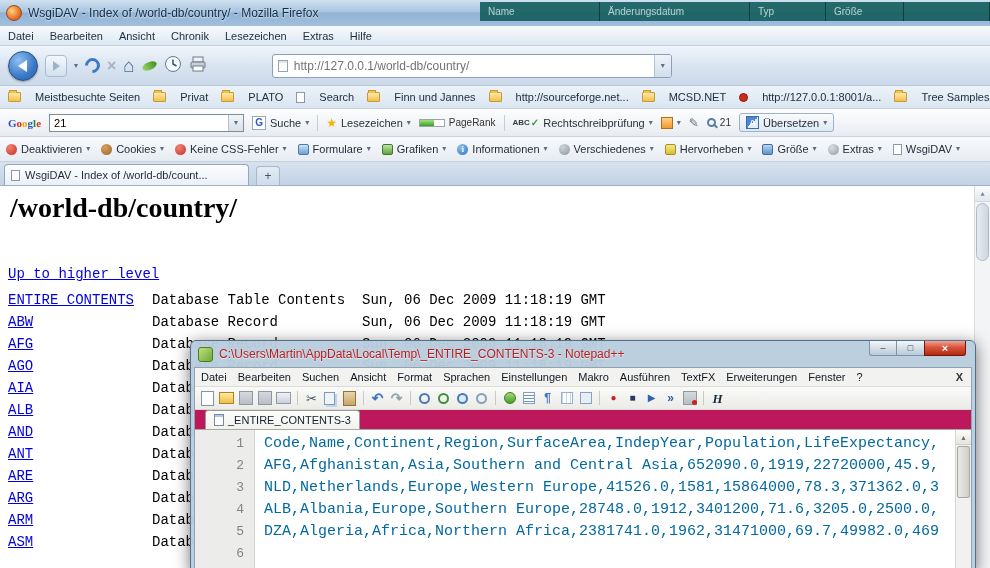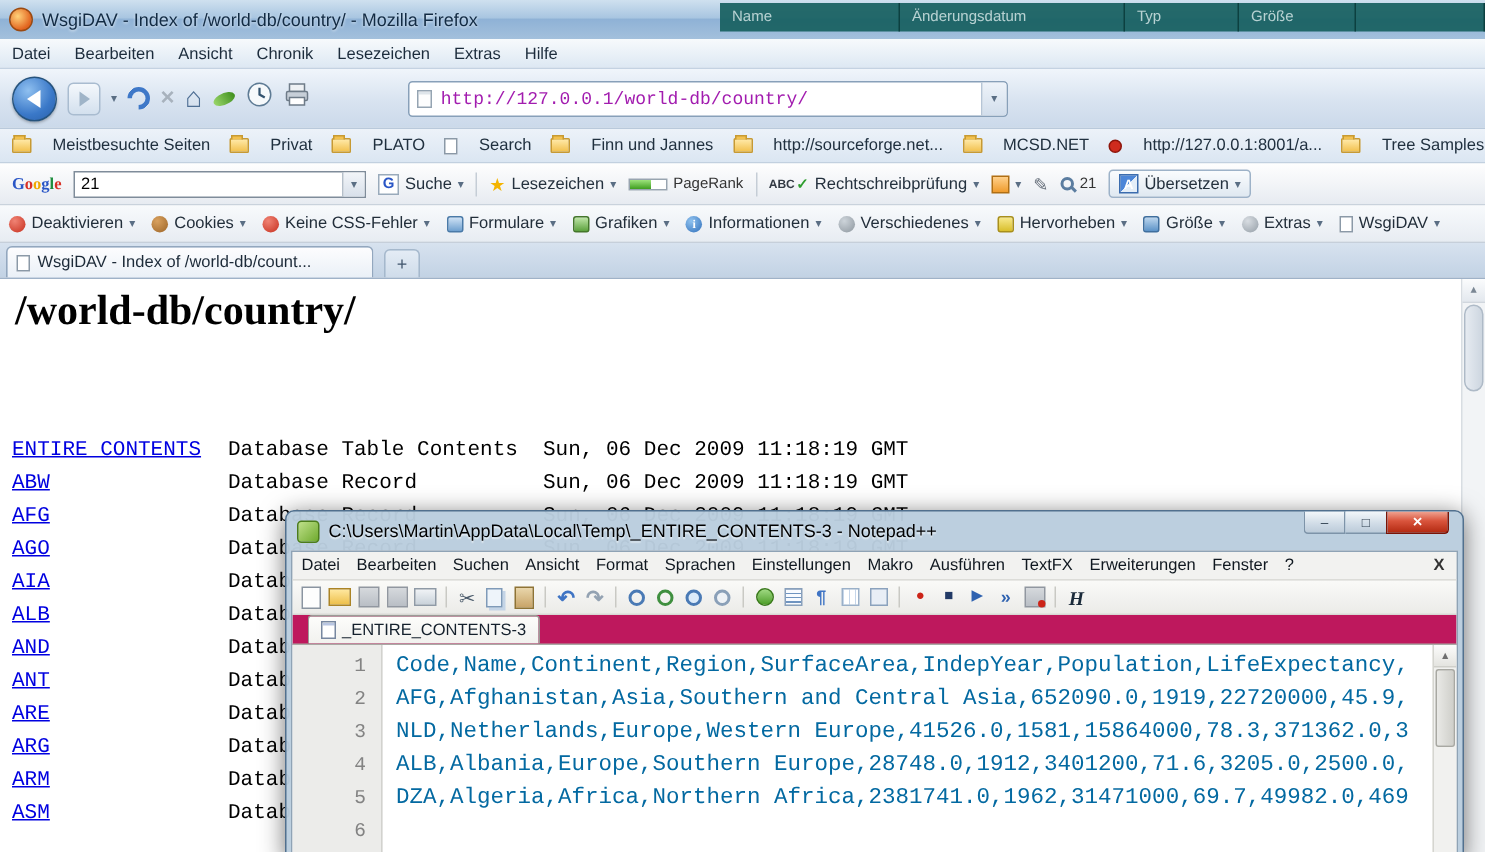--- a/index.html
+++ b/index.html
@@ -39,21 +39,21 @@
   .refresh{width:15px;height:15px;border:3px solid #3e78c8;border-radius:50%;
     border-left-color:transparent;transform:rotate(-45deg);}
   .stopx{font-size:16px;font-weight:bold;color:#a8b2bd;line-height:1;}
   .homeico{font-size:19px;color:#4f6f94;line-height:1;}
   .feather{width:15px;height:8px;background:linear-gradient(90deg,#9ad66a,#3f8f1e);
     border-radius:60% 100% 60% 100%;transform:rotate(-32deg);}
   .urlbar{margin-left:58px;width:400px;height:24px;background:#fff;border:1px solid #88a0b9;
     border-radius:3px;display:flex;align-items:center;padding-left:5px;overflow:hidden;}
   .fav{width:10px;height:12px;background:#fdfdfd;border:1px solid #95a4b2;flex:none;
     box-shadow:inset 0 2px 0 #dfe5ea;}
-  .url-text{font-size:12px;color:#a21caf;margin-left:6px;flex:1;white-space:nowrap;font-family:Liberation Mono, monospace;}
+  .url-text{font-size:12px;color:#737373;margin-left:6px;flex:1;white-space:nowrap;}
   .url-dd{width:17px;height:22px;background:linear-gradient(#eef3f9,#d2deec);flex:none;
     border-left:1px solid #b6c5d6;display:flex;align-items:center;justify-content:center;}
 
   .bookmarksbar{height:23px;background:linear-gradient(#ecf2f9,#dbe6f2);display:flex;
     align-items:center;gap:13px;padding-left:8px;font-size:11px;color:#20303f;
     border-bottom:1px solid #c2d0df;white-space:nowrap;overflow:hidden;}
   .bm{display:flex;align-items:center;gap:14px;}
   .fold{width:13px;height:10px;background:linear-gradient(#ffe9a8,#f2c14e);flex:none;
     border:1px solid #c79a33;border-radius:1px;position:relative;}
   .fold::before{content:"";position:absolute;top:-3px;left:0;width:6px;height:2px;
@@ -142,21 +142,21 @@
   .ffthumb{position:absolute;top:17px;left:1px;right:1px;height:58px;
     background:linear-gradient(90deg,#e6ebf1,#cdd6e0);border:1px solid #aebac7;border-radius:7px;}
 
   
   .npp{position:absolute;left:190px;top:340px;width:786px;height:232px;z-index:10;
     background:rgba(186,205,222,.97);border:1px solid #51708e;border-radius:6px 6px 0 0;
     box-shadow:0 3px 16px rgba(0,0,0,.55);padding:0 3px 3px 3px;}
   .npp-title{height:26px;display:flex;align-items:center;padding-left:4px;position:relative;}
   .npp-ico{width:15px;height:15px;border-radius:3px;flex:none;
     background:linear-gradient(135deg,#bfe08a,#6faa2e);border:1px solid #4c7d1b;}
-  .npp-title-text{font-size:12px;color:#000000;margin-left:6px;white-space:nowrap;
+  .npp-title-text{font-size:12px;color:#b91c1c;margin-left:6px;white-space:nowrap;
     text-shadow:0 1px 1px rgba(255,255,255,.7);}
   .npp-btns{position:absolute;right:6px;top:0;display:flex;}
   .wbtn{height:15px;display:flex;align-items:center;justify-content:center;font-size:9px;
     color:#2c3c4c;background:linear-gradient(#f3f7fa,#cfdbe6 60%,#bccbd9);
     border:1px solid #7d93a8;border-top:none;line-height:1;}
   .wbtn.min{width:28px;border-radius:0 0 0 3px;}
   .wbtn.max{width:27px;border-left:none;border-right:none;}
   .wbtn.close{width:42px;background:linear-gradient(#f0a492,#d9543c 45%,#b32a12);color:#fff;
     font-size:11px;border:1px solid #7a1406;border-top:none;border-radius:0 0 3px 0;font-weight:bold;}
   .npp-body{background:#f0f0ee;border:1px solid #8fa3b5;height:203px;overflow:hidden;}
@@ -435,20 +435,21 @@
     <div class="tabbar">
       <div class="tab">
         <span class="pg"></span>
         <span class="tab-label">WsgiDAV - Index of /world-db/count...</span>
       </div>
       <div class="newtab">+</div>
     </div>
 
     <div class="content">
       <div class="heading">/world-db/country/</div>
+      <div class="uplink"><span class="lnk">Up to higher level</span></div>
       <div class="listing">
         <div class="lrow">
             <span class="l-name lnk">ENTIRE CONTENTS</span>
             <span class="l-desc">Database Table Contents</span>
             <span class="l-date">Sun, 06 Dec 2009 11:18:19 GMT</span>
           </div>
         <div class="lrow">
             <span class="l-name lnk">ABW</span>
             <span class="l-desc">Database Record</span>
             <span class="l-date">Sun, 06 Dec 2009 11:18:19 GMT</span>

